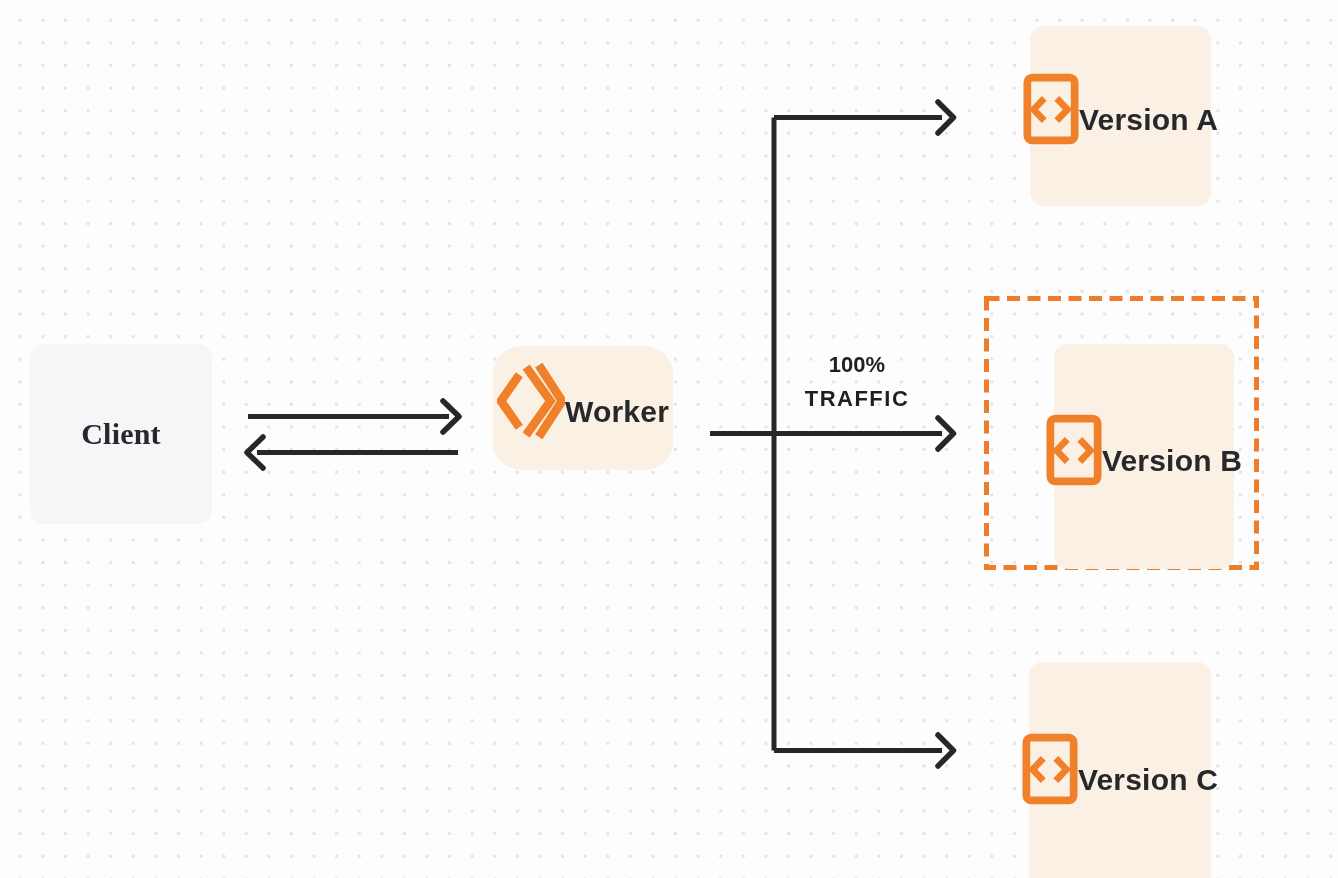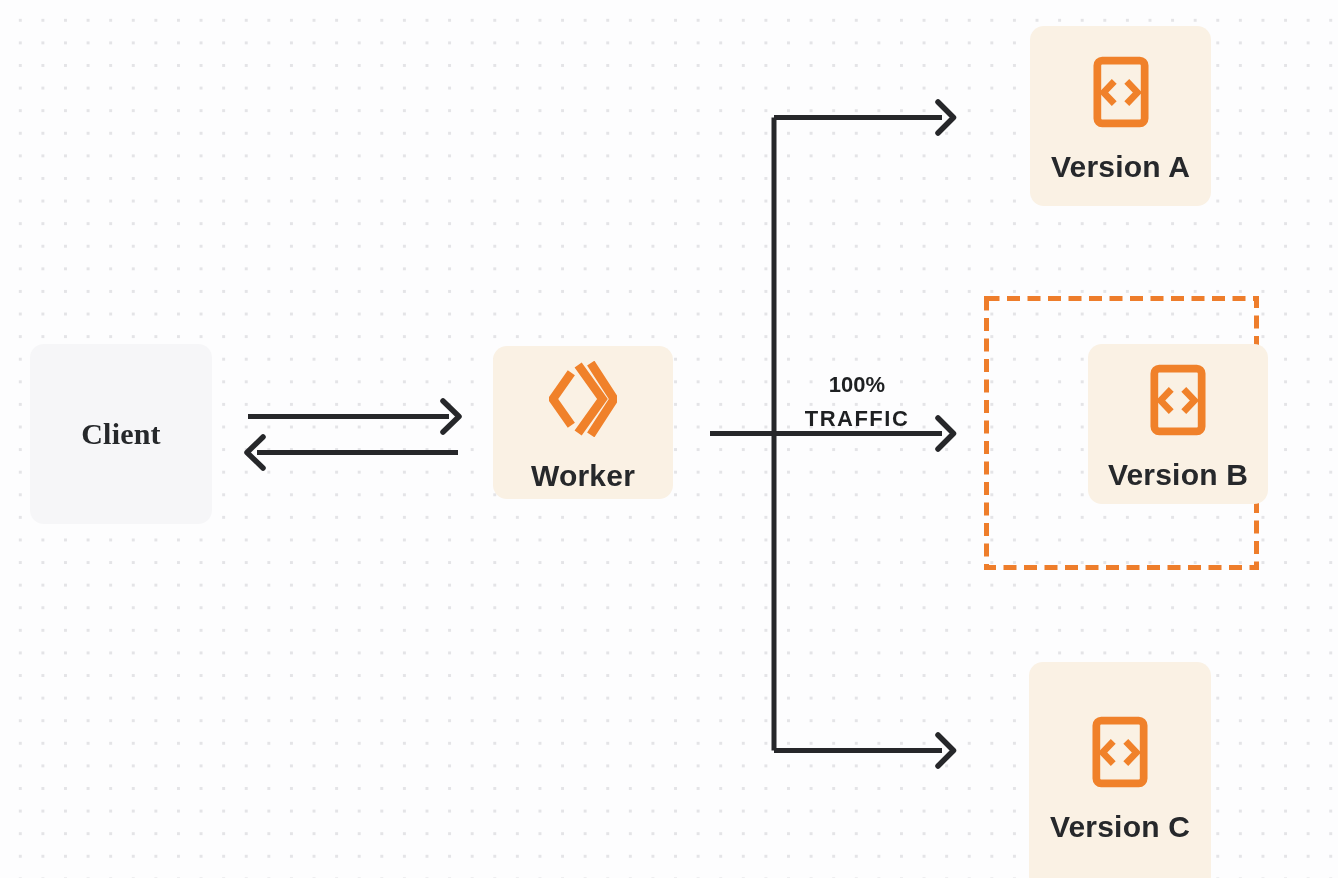--- a/index.html
+++ b/index.html
@@ -22,41 +22,41 @@
     position: absolute;
     left: 0;
     top: 0;
     z-index: 1;
   }
   .node {
     position: absolute;
     z-index: 2;
     border-radius: 14px;
     display: flex;
-    flex-direction: column;
+    flex-direction: row;
     align-items: center;
     justify-content: center;
     box-sizing: border-box;
   }
   .node.gray  { background: #F6F6F8; font-family: Liberation Serif, serif; }
   .node.cream { background: #FAF1E4; }
   .node-label {
     font-size: 30px;
     font-weight: 700;
     color: #26282B;
     letter-spacing: 0.2px;
     white-space: nowrap;
   }
   .node .icon-wrap { margin-bottom: 18px; }
   .node.with-icon { padding-top: 8px; }
 
   #node-client    { left: 30px;   top: 344px; width: 182px; height: 180px; }
-  #node-worker    { left: 493px;  top: 346px; width: 180px; height: 153px; }
+  #node-worker    { left: 493px;  top: 346px; width: 180px; height: 124px; border-radius: 28px; }
   #node-version-a { left: 1030px; top: 26px;  width: 181px; height: 180px; }
-  #node-version-b { left: 1088px; top: 344px; width: 180px; height: 160px; text-align: center; }
+  #node-version-b { left: 1054px; top: 344px; width: 180px; height: 225px; text-align: center; }
   #node-version-c { left: 1029px; top: 662px; width: 182px; height: 228px; }
 
   .deployed-label {
     position: absolute;
     left: 1121px;
     top: 284px;
     transform: translateX(-50%);
     z-index: 3;
     background: #FDFDFE;
     padding: 0 14px;
@@ -71,21 +71,20 @@
     left: 857px;
     top: 348px;
     transform: translateX(-50%);
     z-index: 3;
     text-align: center;
     font-size: 22px;
     line-height: 34px;
     font-weight: 700;
     color: #1E2022;
     white-space: nowrap;
-    margin-top: 20px;
   }
   .traffic-label .spaced { letter-spacing: 1.5px; }
 </style>
 </head>
 <body>
 
 <div class="canvas">
 
   <svg class="wires" width="1338" height="878" viewBox="0 0 1338 878">
     <g stroke="#26272A" stroke-width="5" fill="none">

